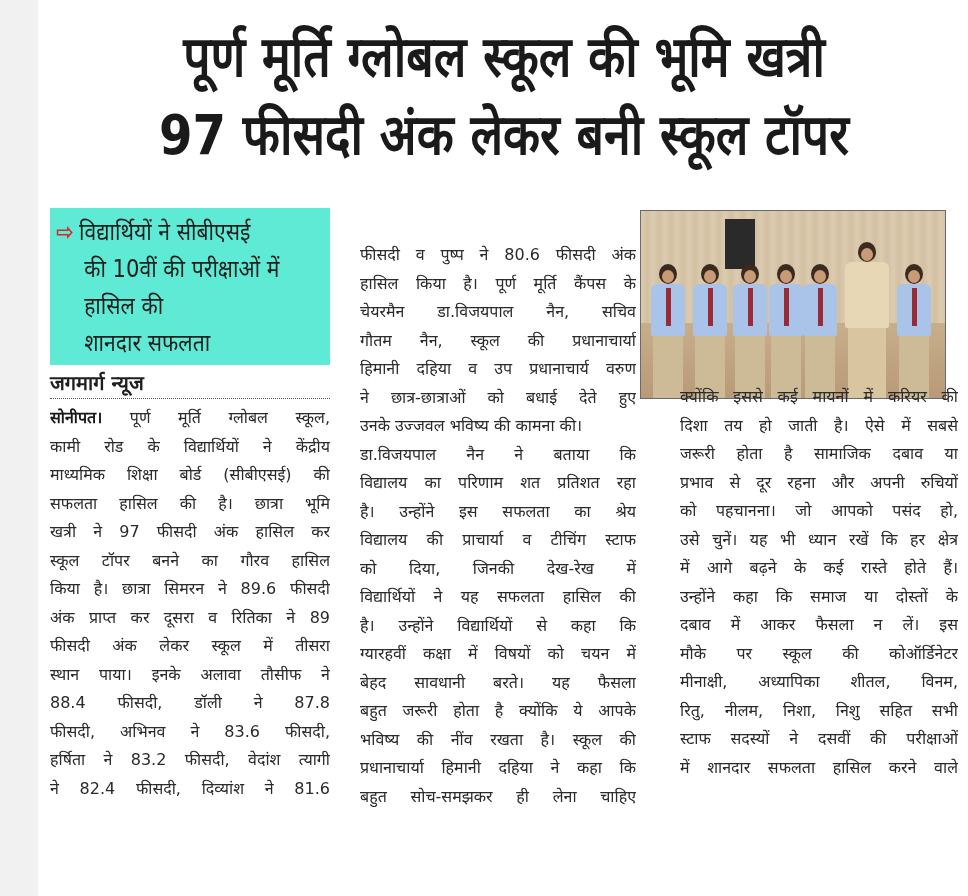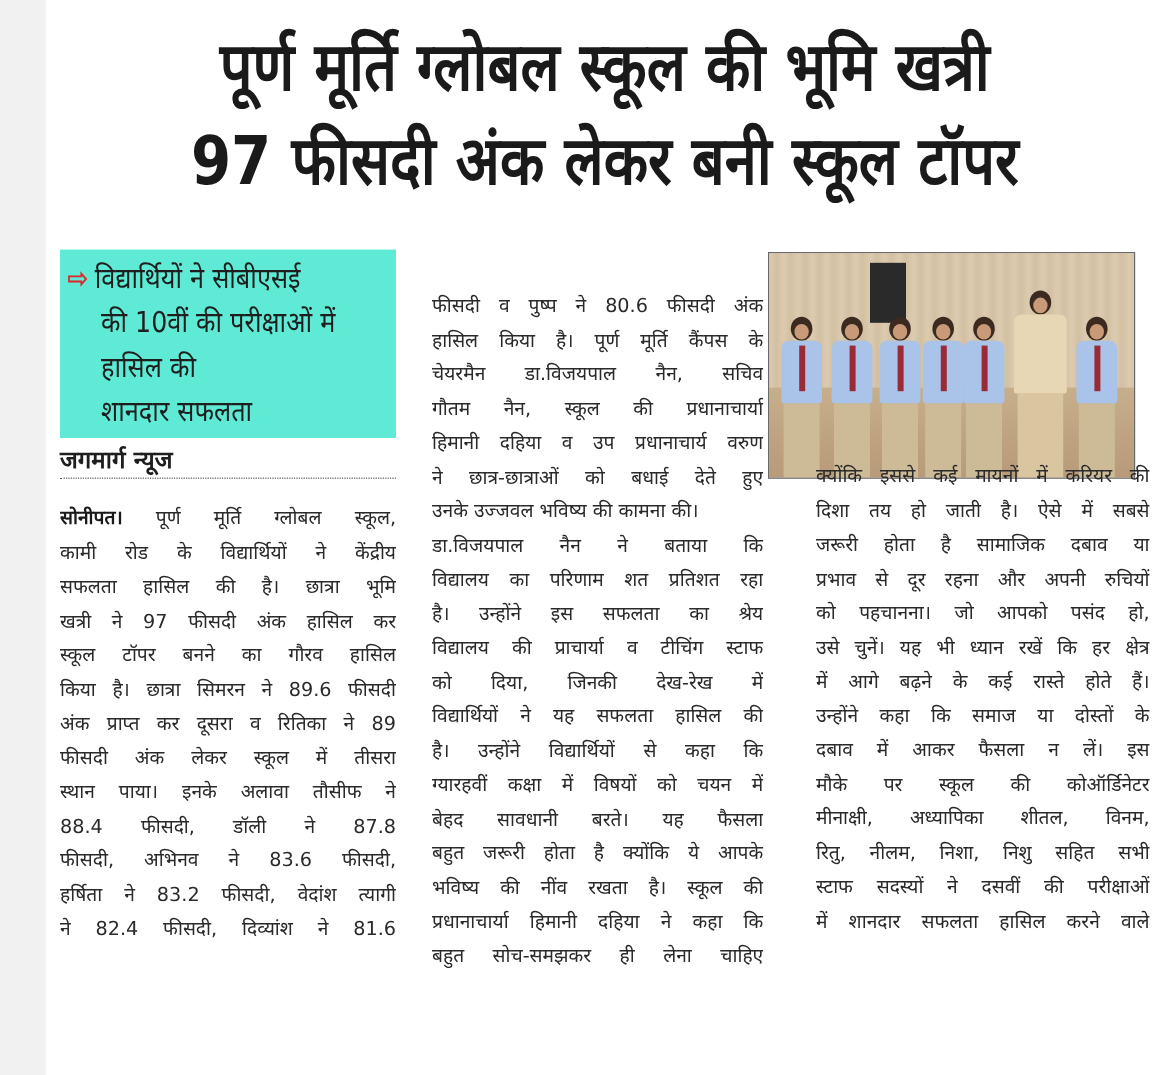--- a/index.html
+++ b/index.html
@@ -31,21 +31,21 @@
     position:absolute; left:50px; top:370px; width:280px; height:28px;
     border-bottom:1px dotted #555;
     font-weight:bold; font-size:20px; line-height:26px; color:#1e1e1e;
   }
   .col {
     position:absolute; font-size:16px; line-height:28.5px; color:#2a2a2a;
     text-align:justify; text-align-last:justify;
   }
   .col .line { white-space:nowrap; overflow:hidden; text-align:justify; text-align-last:justify; }
   .col .line.last { text-align-last:left; }
-  .col1 { left:50px; top:404px; width:280px;margin-top:14px; }
+  .col1 { left:50px; top:404px; width:280px; }
   .col2 { left:360px; top:219px; width:276px;margin-top:22px; }
   .col3 { left:668px; top:383px; width:278px;margin-left:12px; }
   .dateline { font-weight:bold; color:#1a1a1a; }
   .photo {
     position:absolute; left:640px; top:210px; width:306px; height:189px;
     border:1px solid #6a6a6a; box-sizing:border-box; overflow:hidden;
     background:linear-gradient(180deg,#d8c5a9 0%,#cdb692 45%,#b89a78 100%);
   }
   .photo .wall { position:absolute; left:0; top:0; width:100%; height:60%; background:repeating-linear-gradient(90deg,#dccbb0 0px,#d3c0a2 6px,#dccbb0 12px); }
   .photo .speaker { position:absolute; left:84px; top:8px; width:30px; height:50px; background:#2a2a2a; }
@@ -76,20 +76,21 @@
   <div class="highlight-line indent">की 10वीं की परीक्षाओं में</div>
   <div class="highlight-line indent">हासिल की</div>
   <div class="highlight-line indent">शानदार सफलता</div>
 </div>
 
 <div class="byline">जगमार्ग न्यूज</div>
 
 <div class="col col1">
   <div class="line"><span class="dateline">सोनीपत।</span><span> पूर्ण मूर्ति ग्लोबल स्कूल,</span></div>
   <div class="line">कामी रोड के विद्यार्थियों ने केंद्रीय</div>
+  <div class="line">माध्यमिक शिक्षा बोर्ड (सीबीएसई) की</div>
   <div class="line">सफलता हासिल की है। छात्रा भूमि</div>
   <div class="line">खत्री ने 97 फीसदी अंक हासिल कर</div>
   <div class="line">स्कूल टॉपर बनने का गौरव हासिल</div>
   <div class="line">किया है। छात्रा सिमरन ने 89.6 फीसदी</div>
   <div class="line">अंक प्राप्त कर दूसरा व रितिका ने 89</div>
   <div class="line">फीसदी अंक लेकर स्कूल में तीसरा</div>
   <div class="line">स्थान पाया। इनके अलावा तौसीफ ने</div>
   <div class="line">88.4 फीसदी, डॉली ने 87.8</div>
   <div class="line">फीसदी, अभिनव ने 83.6 फीसदी,</div>
   <div class="line">हर्षिता ने 83.2 फीसदी, वेदांश त्यागी</div>

